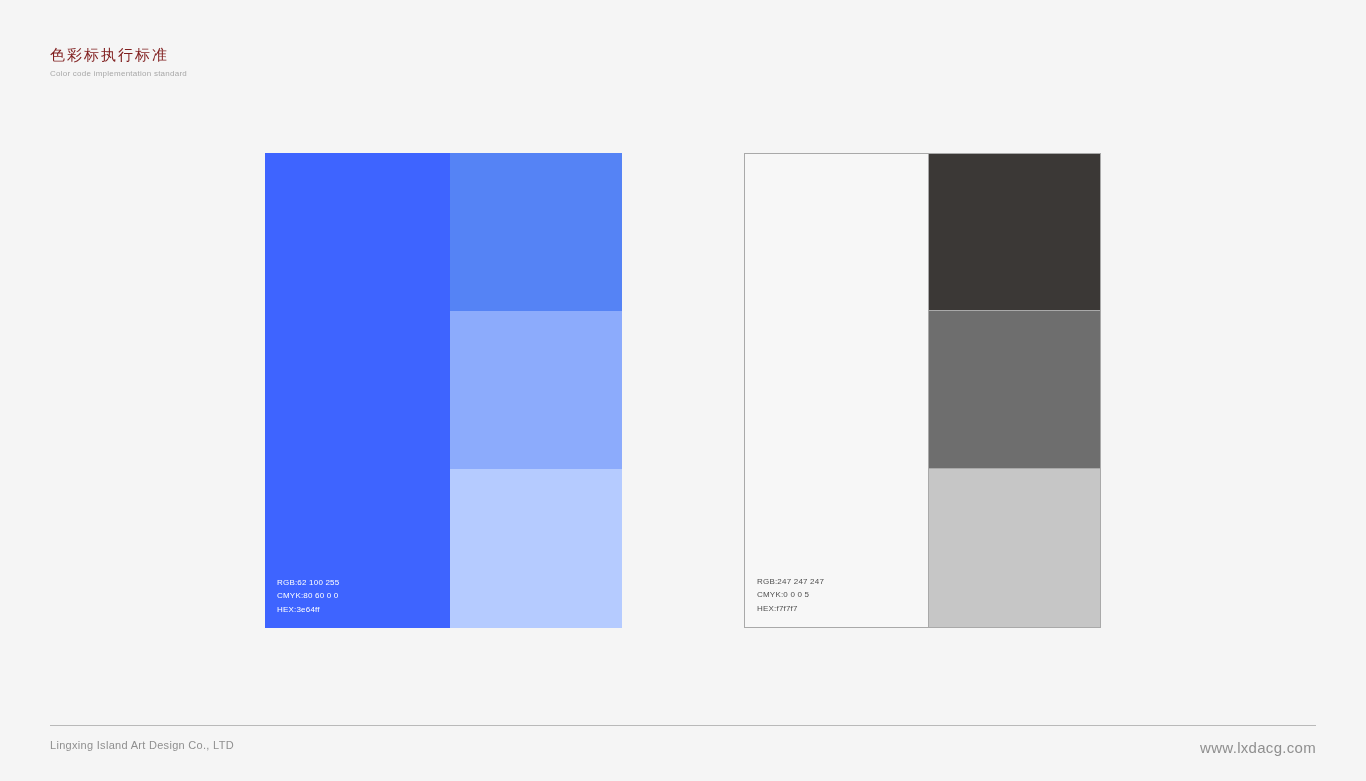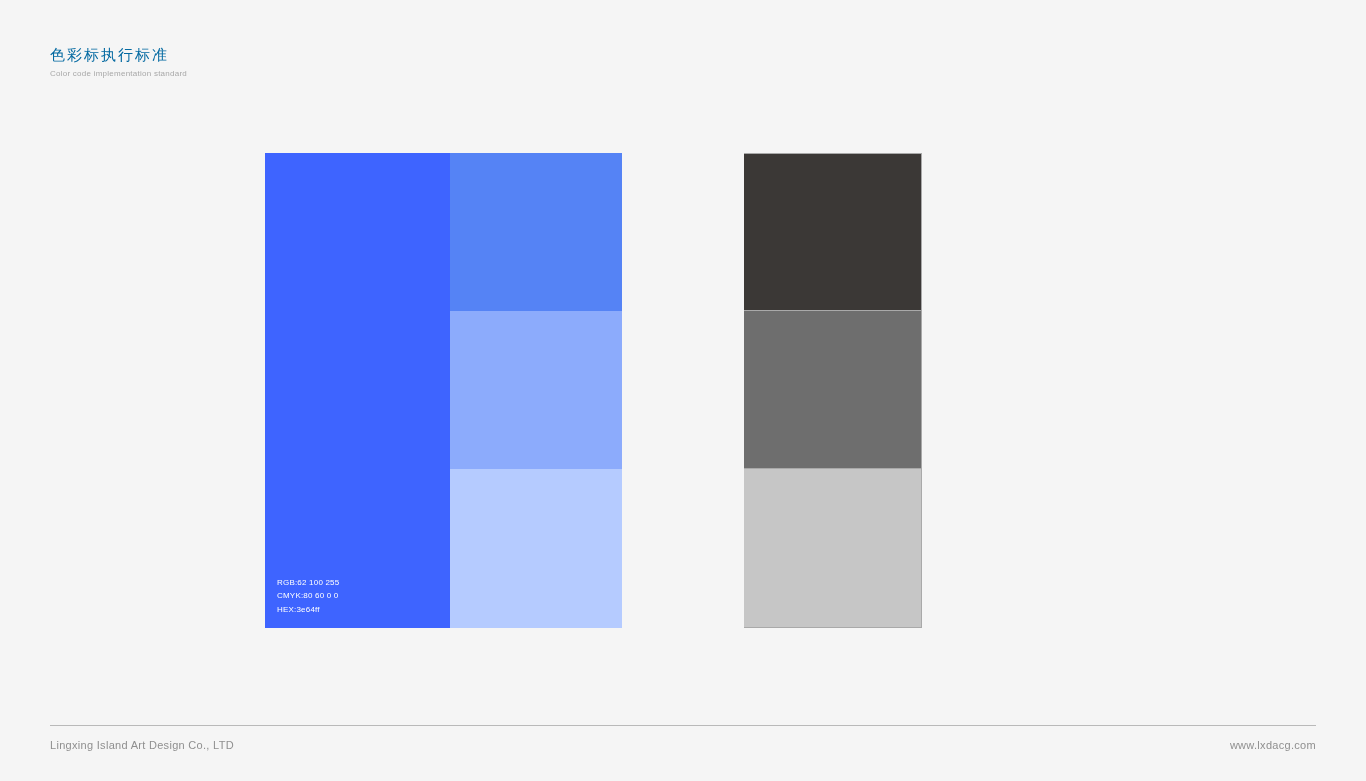--- a/index.html
+++ b/index.html
@@ -17,21 +17,21 @@
   }
 
   
   .page-header {
     position: absolute;
     left: 50px;
     top: 45px;
   }
   .header-title-cn {
     font-size: 15px;
-    color: #0369a1;
+    color: #7f1d1d;
     letter-spacing: 2px;
     line-height: 20px;
     font-weight: 400;
     white-space: nowrap;
   }
   .header-title-en {
     font-size: 8px;
     color: #a8a8a8;
     letter-spacing: 0.25px;
     line-height: 12px;
@@ -121,21 +121,21 @@
     top: 739px;
     font-size: 11px;
     color: #8f8f8f;
     letter-spacing: 0.3px;
     white-space: nowrap;
   }
   .footer-right {
     position: absolute;
     right: 50px;
     top: 739px;
-    font-size: 11px;
+    font-size: 15px;
     color: #8f8f8f;
     letter-spacing: 0.3px;
     white-space: nowrap;
     text-align: center;
   }
 </style>
 </head>
 <body style="background: rgb(245, 245, 245);">
 
 <div class="page-header">
@@ -155,20 +155,27 @@
 
   <div class="swatch-stack" id="swatch-stack-primary">
     <div class="swatch-tint tint-1" id="tint-blue-1" style="background: rgb(85, 131, 245);"></div>
     <div class="swatch-tint tint-2" id="tint-blue-2" style="background: rgb(140, 171, 252);"></div>
     <div class="swatch-tint tint-3" id="tint-blue-3" style="background: rgb(181, 203, 255);"></div>
   </div>
 </div>
 
 <div class="palette-group" id="palette-neutral">
 
+  <div class="swatch-main swatch-bordered" id="swatch-main-neutral" style="background: rgb(247, 247, 247);">
+    <div class="swatch-caption caption-on-light">
+      <span class="caption-line">RGB:247 247 247</span>
+      <span class="caption-line">CMYK:0 0 0 5</span>
+      <span class="caption-line">HEX:f7f7f7</span>
+    </div>
+  </div>
 
   <div class="swatch-stack stack-bordered" id="swatch-stack-neutral">
     <div class="swatch-tint tint-1" id="tint-gray-1" style="background: rgb(59, 56, 54);"></div>
     <div class="swatch-tint tint-2" id="tint-gray-2" style="background: rgb(110, 110, 110);"></div>
     <div class="swatch-tint tint-3" id="tint-gray-3" style="background: rgb(198, 198, 198);"></div>
   </div>
 </div>
 
 <div class="footer-rule"></div>
 <div class="footer-left">Lingxing Island Art Design Co., LTD</div>

